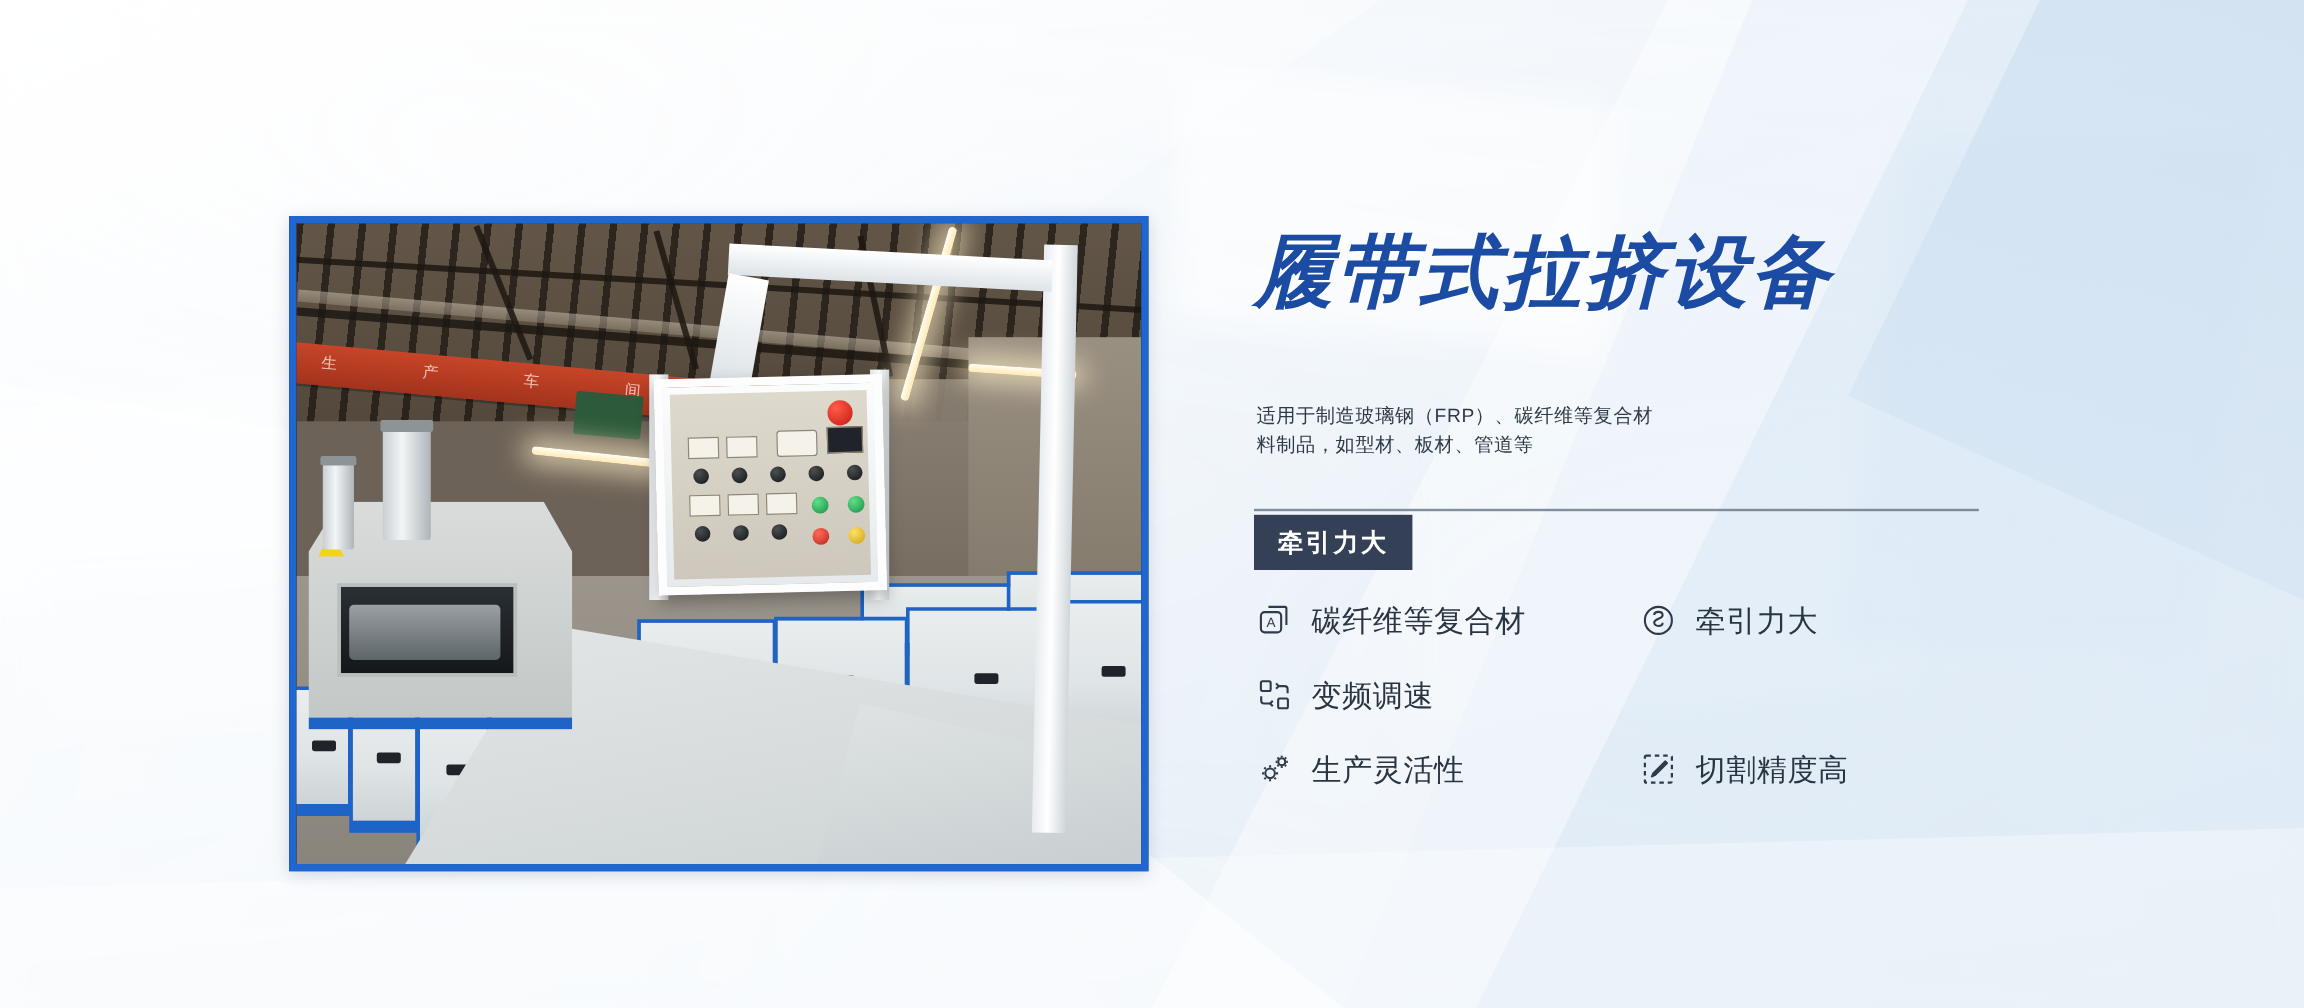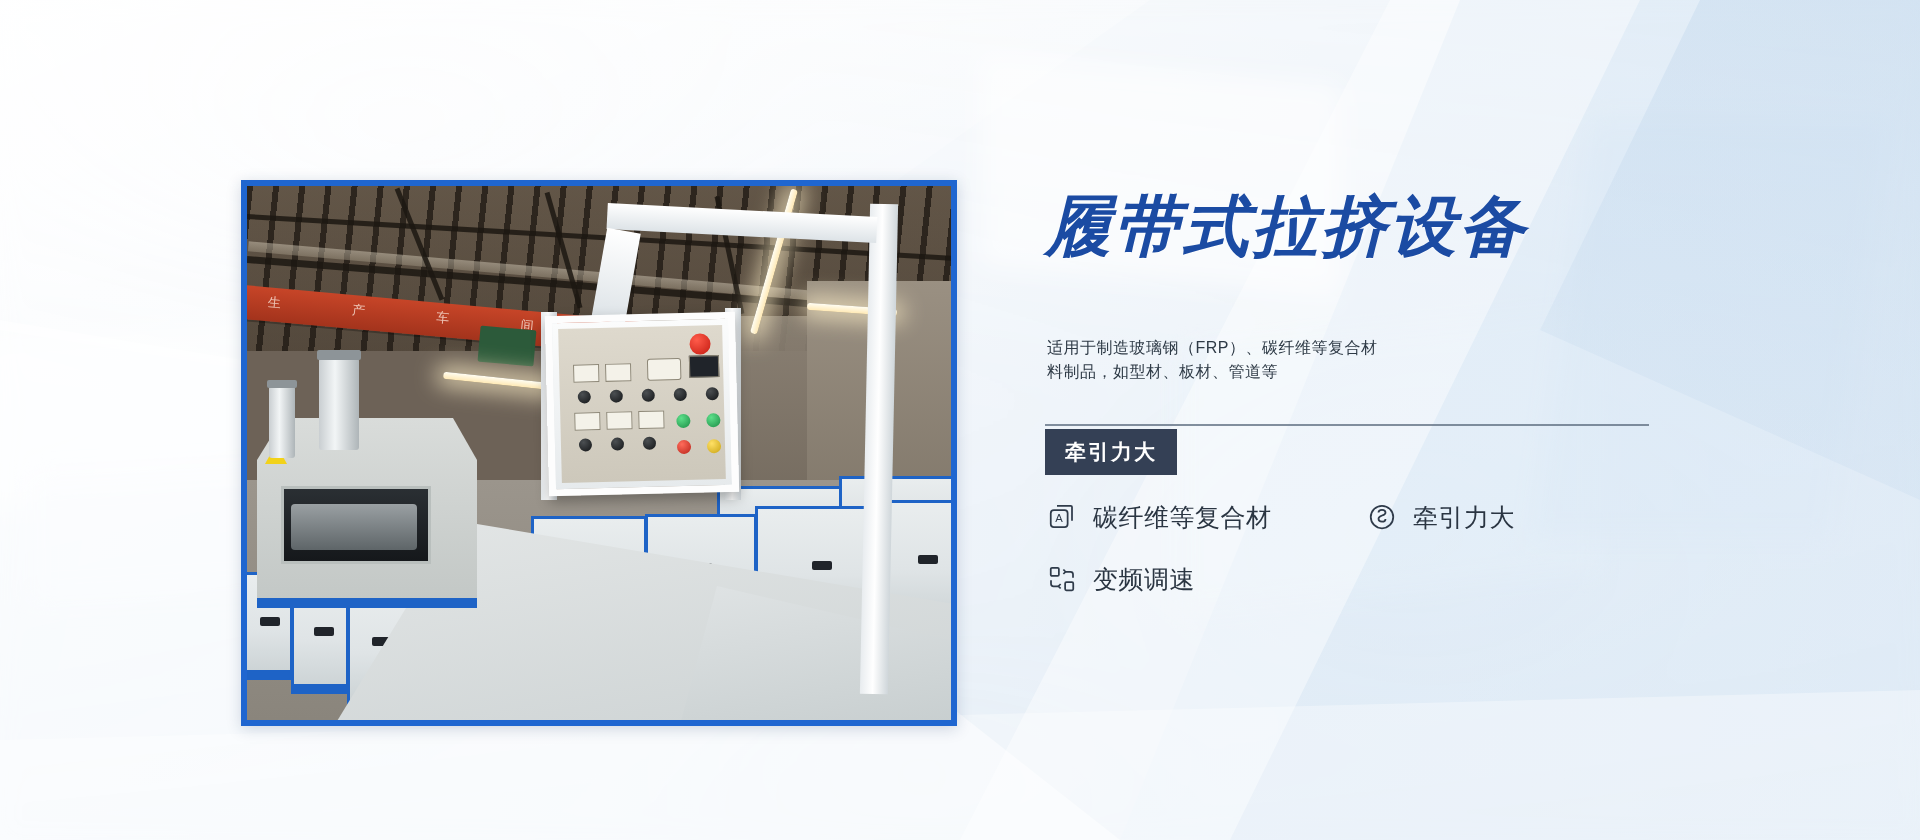--- a/index.html
+++ b/index.html
@@ -331,16 +331,38 @@
               <path d="M14.5 6.2h4.3a2 2 0 0 1 2 2v2.8"></path>
               <path d="M9.5 17.8H5.2a2 2 0 0 1-2-2v-2.8"></path>
               <path d="M13.1 4.4l1.7 1.8-1.7 1.8"></path>
               <path d="M10.9 19.6l-1.7-1.8 1.7-1.8"></path>
             </svg>
           </span>
           <span class="flabel">变频调速</span>
         </div>
       </div>
 
+      <div class="frow">
+        <div class="fitem">
+          <span class="ficon">
+            <svg width="32" height="32" viewBox="0 0 24 24" fill="none" stroke="currentColor" stroke-width="1.3">
+              <circle cx="9.3" cy="14.6" r="3"></circle>
+              <path d="M9.3 9.6v1.3M9.3 18.3v1.3M14.3 14.6H13M5.6 14.6H4.3M12.9 11l-.9.9M6.6 17.3l-.9.9M12.9 18.2l-.9-.9M6.6 11.9l-.9-.9"></path>
+              <circle cx="16.6" cy="7.4" r="2.2"></circle>
+              <path d="M16.6 3.6v1M16.6 10.2v1M20.4 7.4h-1M13.8 7.4h-1M19.3 4.7l-.7.7M14.6 9.4l-.7.7M19.3 10.1l-.7-.7M14.6 5.4l-.7-.7"></path>
+            </svg>
+          </span>
+          <span class="flabel">生产灵活性</span>
+        </div>
+        <div class="fitem">
+          <span class="ficon">
+            <svg width="30" height="30" viewBox="0 0 24 24" fill="none" stroke="currentColor" stroke-width="1.5">
+              <rect x="3" y="3" width="18" height="18" rx="1" stroke-dasharray="3 2.6"></rect>
+              <path d="M16.6 6.6l1.3 1.3-8.2 8.2-2.2.9.9-2.2z" fill="currentColor" stroke="currentColor" stroke-width="1.1" stroke-linejoin="round"></path>
+            </svg>
+          </span>
+          <span class="flabel">切割精度高</span>
+        </div>
+      </div>
 
     </div>
   </div>
 </div>
 
 </body></html>

